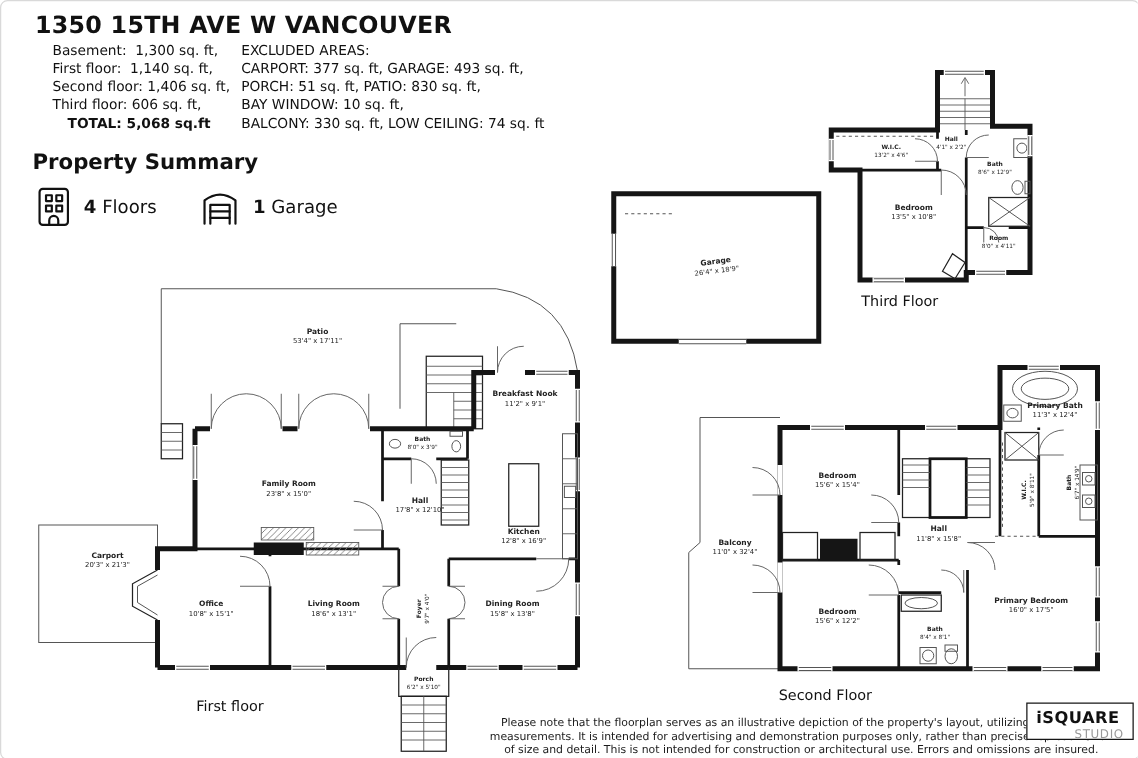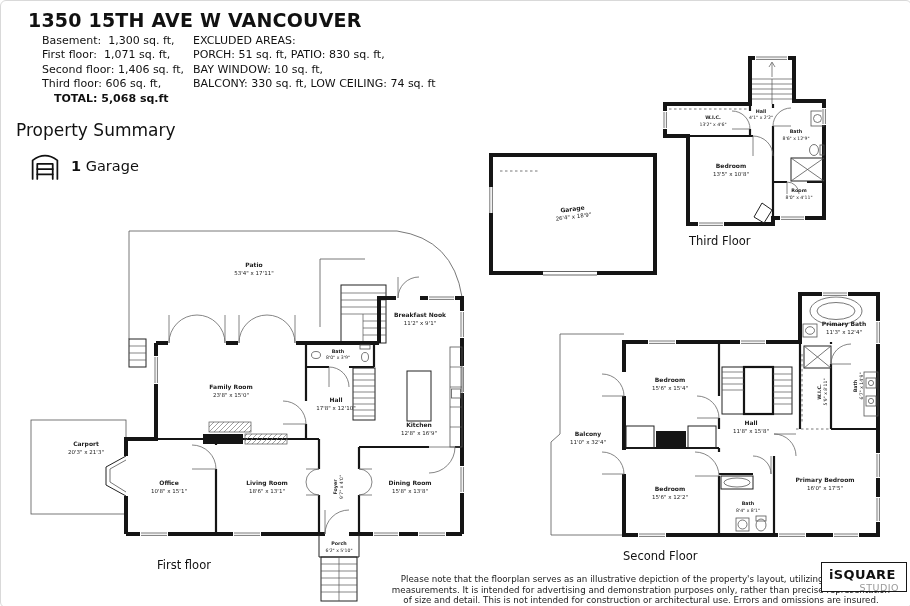--- a/index.html
+++ b/index.html
@@ -3,21 +3,21 @@
 <meta charset="utf-8">
 <style>
   html,body{margin:0;padding:0;background:#fff;}
   .page{position:relative;width:910px;height:606px;background:#fff;border:1px solid #d9d9d9;
         border-radius:6px;overflow:hidden;font-family:"DejaVu Sans",sans-serif;color:#111;}
   .abs{position:absolute;}
   .title{left:27px;top:8px;font-size:19px;font-weight:700;letter-spacing:.2px;}
   .hcol{top:33px;font-size:11px;line-height:14.4px;}
   .hl{white-space:pre;}
   .hcol .total{font-weight:700;margin-left:12px;}
-  .sum-head{left:15px;top:119px;font-size:17px;font-weight:400;}
+  .sum-head{left:25px;top:119px;font-size:17px;font-weight:700;}
   .sum-row{left:27px;top:148px;display:flex;align-items:center;gap:34px;font-size:14.5px;}
   .sum-item{display:flex;align-items:center;gap:9px;}
   .sum-item .num{font-weight:700;}
   .icon{stroke:#111;fill:none;stroke-width:1.7;stroke-linejoin:round;stroke-linecap:round;}
   
   .w4{fill:none;stroke:#151515;stroke-width:4;}
   .w2{fill:none;stroke:#151515;stroke-width:2.2;}
   .t1{fill:none;stroke:#555;stroke-width:.8;}
   .t2{fill:none;stroke:#222;stroke-width:1;}
   .dr{fill:none;stroke:#666;stroke-width:.8;}
@@ -39,34 +39,46 @@
   .logo .p2{font-size:9.5px;color:#999;text-align:right;line-height:11px;letter-spacing:.5px;}
 </style>
 </head>
 <body>
 
 <div class="page">
 
   <div class="abs title">1350 15TH AVE W VANCOUVER</div>
   <div class="abs hcol" style="left:41px;">
     <div class="hl">Basement:  1,300 sq. ft,</div>
-    <div class="hl">First floor:  1,071 sq. ft,</div>
+    <div class="hl">First floor:  1,140 sq. ft,</div>
     <div class="hl">Second floor: 1,406 sq. ft,</div>
     <div class="hl">Third floor: 606 sq. ft,</div>
     <div class="hl total">TOTAL: 5,068 sq.ft</div>
   </div>
   <div class="abs hcol" style="left:192px;">
     <div class="hl">EXCLUDED AREAS:</div>
+    <div class="hl">CARPORT: 377 sq. ft, GARAGE: 493 sq. ft,</div>
     <div class="hl">PORCH: 51 sq. ft, PATIO: 830 sq. ft,</div>
     <div class="hl">BAY WINDOW: 10 sq. ft,</div>
     <div class="hl">BALCONY: 330 sq. ft, LOW CEILING: 74 sq. ft</div>
   </div>
 
   <div class="abs sum-head">Property Summary</div>
   <div class="abs sum-row">
+    <div class="sum-item">
+      <svg class="icon" width="30" height="33" viewBox="0 0 28 32">
+        <rect x="3" y="2" width="22" height="28" rx="2.5"></rect>
+        <rect x="8" y="7" width="4.5" height="4.5"></rect>
+          <rect x="16" y="7" width="4.5" height="4.5"></rect>
+        <rect x="8" y="15" width="4.5" height="4.5"></rect>
+          <rect x="16" y="15" width="4.5" height="4.5"></rect>
+        <path d="M10.5,30 V26.5 a3.5,3.5 0 0 1 7,0 V30"></path>
+      </svg>
+      <span><b class="num">4</b> <span>Floors</span></span>
+    </div>
     <div class="sum-item">
       <svg class="icon" width="34" height="33" viewBox="0 0 32 32">
         <path d="M4,29 V11 Q16,2 28,11 V29"></path>
         <path d="M8.5,29 V14.5 H23.5 V29"></path>
         <line x1="8.5" y1="19.5" x2="23.5" y2="19.5"></line>
         <line x1="8.5" y1="24.5" x2="23.5" y2="24.5"></line>
       </svg>
       <span><b class="num">1</b> <span>Garage</span></span>
     </div>
   </div>

